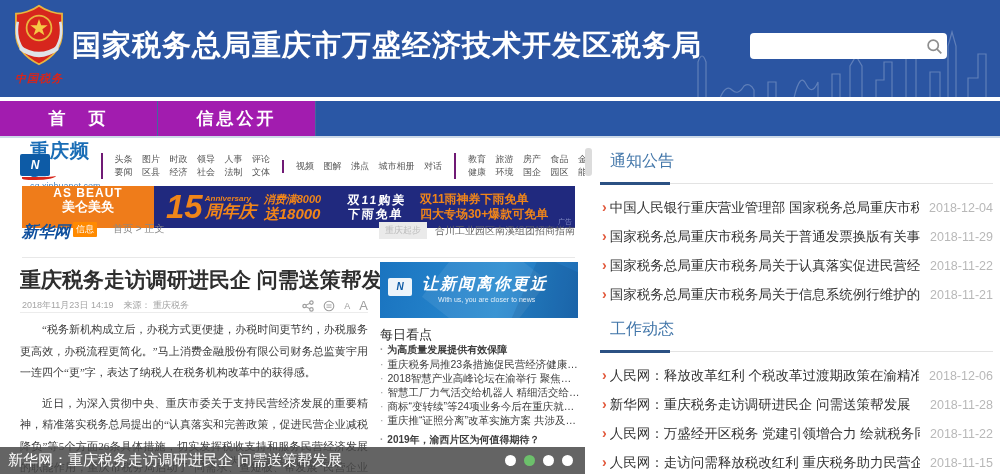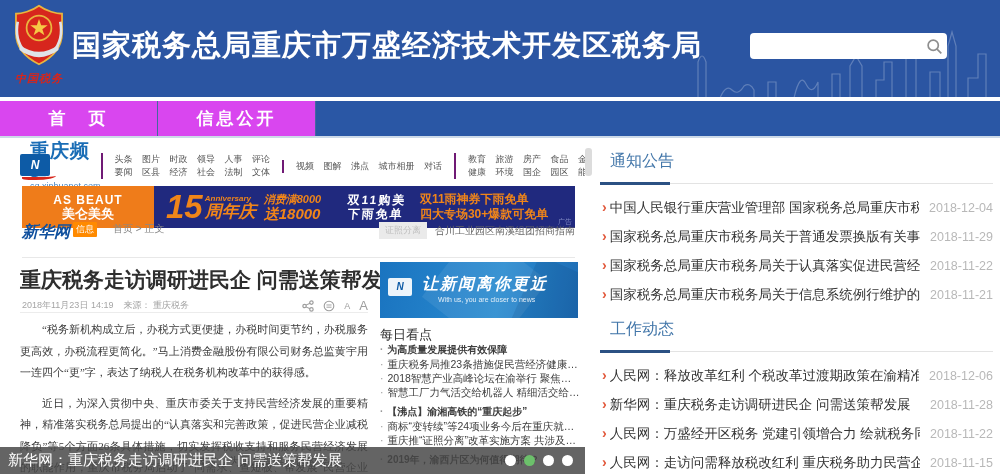--- a/index.html
+++ b/index.html
@@ -13,38 +13,38 @@
   .emblem { position:absolute; left:9px; top:4px; width:60px; text-align:center; }
   .emblem-caption { display:block; margin-top:1px; color:#d8251a; font-size:11px; font-weight:bold; font-style:italic; letter-spacing:1px; white-space:nowrap; }
   .header-title { position:absolute; left:72px; top:26px; color:#ffffff; font-size:29px; font-weight:bold; letter-spacing:1px; white-space:nowrap; }
   .search-box { position:absolute; left:750px; top:33px; width:197px; height:26px; background:#ffffff; border-radius:4px; display:flex; align-items:center; }
   .search-input { flex:1; height:100%; border:none; outline:none; background:transparent; padding:0 8px; font-size:12px; }
   .search-btn { width:28px; height:26px; border:none; background:transparent; cursor:pointer; display:flex; align-items:center; justify-content:center; }
   .white-sep { position:absolute; top:97px; left:0; width:1000px; height:4px; background:#ffffff; }
 
   
   .nav { position:absolute; top:101px; left:0; width:1000px; height:37px; background:#2a57a5; border-bottom:2px solid #ccd9e8; display:flex; }
-  .nav-cell { width:158px; height:100%; background:#d946ef; border-right:1px solid #44689e; color:#fff; font-size:17px; font-weight:bold; letter-spacing:3px; display:flex; align-items:center; justify-content:center; cursor:pointer; }
+  .nav-cell { width:158px; height:100%; background:#a21caf; border-right:1px solid #44689e; color:#fff; font-size:17px; font-weight:bold; letter-spacing:3px; display:flex; align-items:center; justify-content:center; cursor:pointer; }
 
   
   .embed { position:absolute; top:140px; left:0; width:585px; height:334px; background:#fff; overflow:hidden; }
   .masthead { position:absolute; top:8px; left:20px; width:558px; height:36px; display:flex; align-items:center; }
   .news-logo { position:relative; width:38px; height:28px; }
   .nl-box { position:absolute; left:0; top:2px; width:30px; height:22px; background:#0d5ba6; color:#fff; font-weight:bold; font-style:italic; font-size:12px; line-height:22px; text-align:center; border-radius:2px; }
   .nl-swoosh { position:absolute; left:2px; bottom:0px; width:34px; height:7px; border-bottom:3px solid #d8251a; border-radius:0 0 60% 20%; }
   .channel { margin-left:10px; width:118px; }
   .channel-name { display:block; color:#1a6db6; font-size:19px; font-weight:bold; letter-spacing:1px; line-height:20px; }
   .channel-domain { display:block; color:#4a88c4; font-size:9px; line-height:11px; }
   .menu-group { padding:0 12px; border-left:2px solid #701a75; }
   .menu-group:first-of-type { border-left:none; }
   .menu-row { font-size:9px; color:#555; line-height:13px; white-space:nowrap; word-spacing:7px; cursor:pointer; }
 
   
   .ad { position:absolute; top:46px; left:22px; width:553px; height:42px; background:#20297e; display:flex; align-items:center; overflow:hidden; }
-  .ad-brand { width:132px; height:42px; background:#ef7c1a; color:#fff; display:flex; flex-direction:column; align-items:center; justify-content:center; line-height:14px; }
+  .ad-brand { width:132px; height:42px; background:#ef7c1a; color:#fff; display:flex; flex-direction:column; align-items:center; line-height:14px; }
   .ad-brand-en { font-size:12px; font-weight:bold; letter-spacing:1px; }
   .ad-brand-cn { font-size:13px; font-weight:bold; }
   .ad-15 { margin-left:12px; color:#f08519; font-size:33px; font-weight:bold; font-style:italic; line-height:42px; }
   .ad-anniv { margin-left:2px; color:#f08519; font-style:italic; }
   .ad-anniv-en { display:block; font-size:8px; font-weight:bold; line-height:9px; }
   .ad-anniv-cn { display:block; font-size:17px; font-weight:bold; line-height:18px; }
   .ad-offer { margin-left:8px; color:#f08519; font-style:italic; font-weight:bold; }
   .ad-offer1 { display:block; font-size:11px; line-height:13px; }
   .ad-offer2 { display:block; font-size:15px; line-height:16px; }
   .ad-art { margin-left:26px; color:#ffffff; font-weight:bold; transform:skewX(-6deg); text-align:center; }
@@ -207,21 +207,21 @@
         <span>四大专场30+爆款可免单</span>
       </span>
       <span class="ad-tag">广告</span>
     </div>
 
     <div class="crumb">
       <span class="xh-logo">新华网</span>
       <span class="xh-tag">信息</span>
       <span class="crumb-path">首页 &gt; 正文</span>
       <span class="crumb-right">
-        <span class="focus-chip">证照分离</span>
+        <span class="focus-chip">重庆起步</span>
         <span class="focus-text">合川工业园区南溪组团招商指南</span>
       </span>
     </div>
     <div class="crumb-line"></div>
 
     <div class="article-title">重庆税务走访调研进民企 问需送策帮发展</div>
     <div class="meta-row">
       <span class="meta-text">2018年11月23日 14:19</span>
       <span class="meta-text" style="margin-left:10px;">来源： 重庆税务</span>
       <span class="meta-icons">
@@ -255,21 +255,20 @@
       <span class="db-logo">N</span>
       <span class="db-cn">让新闻离你更近</span>
       <span class="db-en">With us, you are closer to news</span>
     </div>
     <div class="daily-title">每日看点</div>
     <div class="daily-list">
       <div class="d-item d-bold">为高质量发展提供有效保障</div>
       <div class="d-item">重庆税务局推23条措施促民营经济健康发展</div>
       <div class="d-item">2018智慧产业高峰论坛在渝举行 聚焦大数据创新</div>
       <div class="d-item">智慧工厂力气活交给机器人 精细活交给智能系统</div>
-      <div class="d-item d-bold d-gap">【沸点】渝湘高铁的“重庆起步”</div>
       <div class="d-item">商标“变转续”等24项业务今后在重庆就能办理</div>
       <div class="d-item">重庆推“证照分离”改革实施方案 共涉及106项</div>
       <div class="d-item d-bold d-gap">2019年，渝西片区为何值得期待？</div>
     </div>
 
     <div class="ticker">
       <span class="ticker-text">新华网：重庆税务走访调研进民企 问需送策帮发展</span>
       <span class="dots">
         <span class="dot"></span>
         <span class="dot dot-active"></span>

